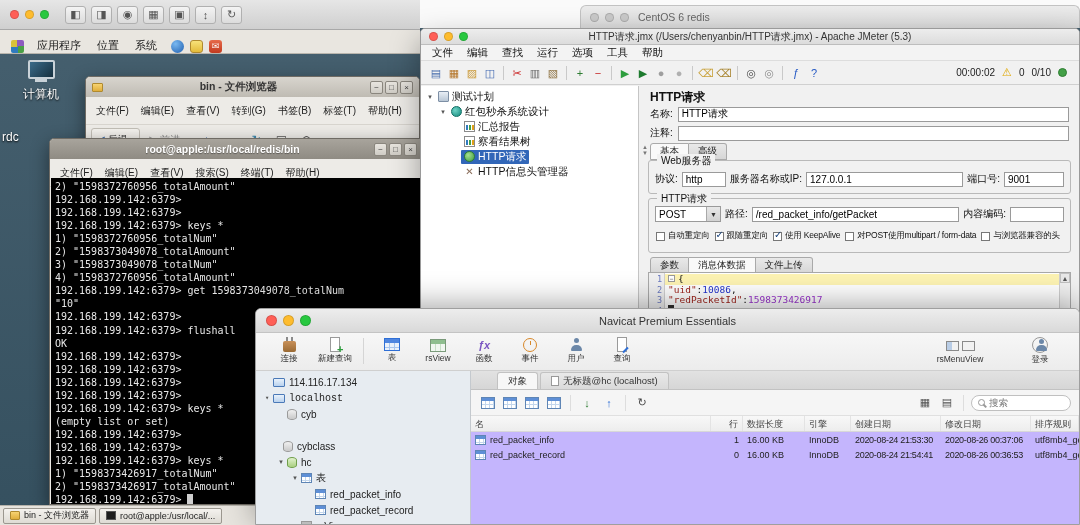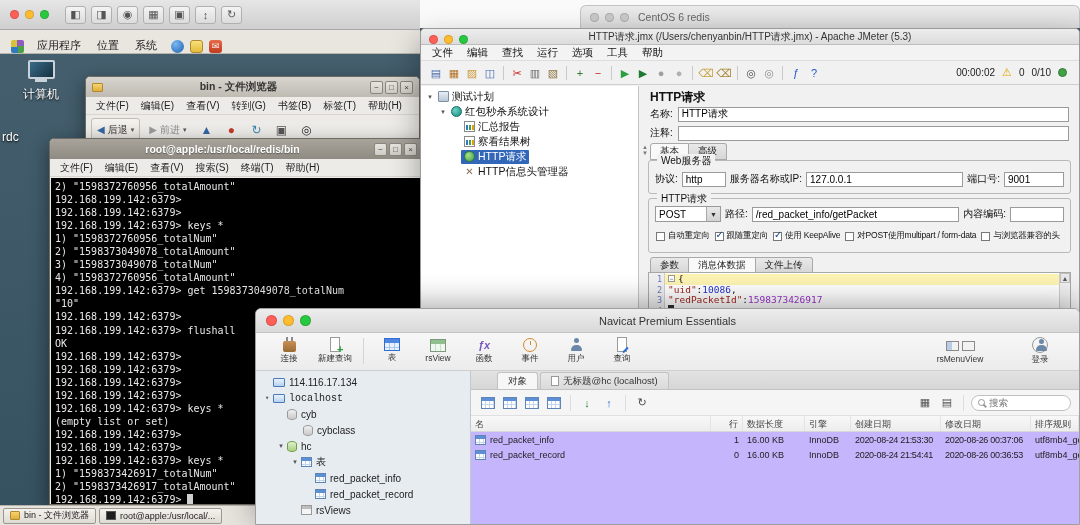--- a/index.html
+++ b/index.html
@@ -40,21 +40,21 @@
 .win{position:absolute}
 .gwin{border:1px solid #6f6b64;border-radius:5px 5px 0 0;box-shadow:0 6px 18px rgba(0,0,0,.45);background:#edebe7}
 .gtitle{height:20px;display:flex;align-items:center;padding:0 6px;border-radius:4px 4px 0 0;position:relative}
 .gtitle.inactive{background:linear-gradient(#d8d5ce,#bfbbb3)}
 .gtitle.active{background:linear-gradient(#a8a49c,#8f8b83)}
 .gtitle-text{position:absolute;left:20px;right:48px;text-align:center;font-weight:bold;font-size:10.5px;white-space:nowrap;overflow:hidden}
 .gtitle.inactive .gtitle-text{color:#333}
 .gtitle.active .gtitle-text{color:#fff;text-shadow:0 1px 1px rgba(0,0,0,.4)}
 .winbtns{margin-left:auto;display:flex;gap:2px;z-index:1}
 .wbtn{width:13px;height:13px;border:1px solid #8a867e;border-radius:2px;background:linear-gradient(#e8e5df,#cfccc5);font-size:8px;line-height:11px;text-align:center;color:#444}
-.gmenubar{height:18px;background:#edebe7;display:flex;align-items:center;padding:0 4px;border-bottom:1px solid #d8d5cf}
+.gmenubar{height:28px;background:#edebe7;display:flex;align-items:center;padding:0 4px;border-bottom:1px solid #d8d5cf}
 .gmitem,.mitem{font-size:10px;color:#222;padding:0 6px;white-space:nowrap}
 .fb-ticon{width:11px;height:9px;background:linear-gradient(#f7d372,#e0ae3c);border:1px solid #b08a2e;border-radius:1px;flex:none}
 
 
 #file-browser{left:85px;top:76px;width:335px;height:300px;z-index:2}
 .fb-toolbar{height:30px;background:#edebe7;display:flex;align-items:center;gap:3px;padding:0 5px;border-bottom:1px solid #d8d5cf}
 .fbbtn{display:flex;align-items:center;gap:3px;height:24px;padding:0 5px;border:1px solid #c2beb6;border-radius:3px;background:linear-gradient(#f4f2ee,#e3e0da);font-size:10px;color:#333}
 .fbbtn.flat{border-color:transparent;background:transparent;color:#888}
 .arrow-ic{font-size:10px}
 .back{color:#3465a4}.fwd{color:#999}
@@ -63,21 +63,21 @@
 .fb-body{position:absolute;left:1px;right:1px;bottom:1px;top:69px;background:#fff}
 
 
 #terminal{left:49px;top:138px;width:375px;height:367px;z-index:3}
 #term-body{position:absolute;top:39px;left:1px;right:1px;bottom:0;background:#000;padding:2px 4px;overflow:hidden}
 .tline{font-family:"DejaVu Sans Mono","Liberation Mono",monospace;font-size:10px;line-height:13.05px;color:#e8e8e8;white-space:pre}
 .tcursor{display:inline-block;width:6px;height:10px;background:#cfcfcf;vertical-align:-1px}
 
 
 #jmeter{left:420px;top:28px;width:660px;height:318px;background:#f1f1f1;border:1px solid #9a9a9a;border-radius:5px 5px 0 0;box-shadow:0 12px 30px rgba(0,0,0,.35);z-index:5}
-#jm-titlebar{height:16px;background:linear-gradient(#ededed,#dcdcdc);border-bottom:1px solid #bdbdbd;border-radius:4px 4px 0 0;display:flex;align-items:flex-end;padding:0 8px;position:relative}
+#jm-titlebar{height:16px;background:linear-gradient(#ededed,#dcdcdc);border-bottom:1px solid #bdbdbd;border-radius:4px 4px 0 0;display:flex;align-items:center;padding:0 8px;position:relative}
 .tbar-title{position:absolute;left:60px;right:60px;text-align:center;font-size:10px;color:#333;white-space:nowrap;overflow:hidden}
 #jm-menubar{height:16px;display:flex;align-items:center;background:#f3f3f3;border-bottom:1px solid #ddd;padding:0 4px}
 #jm-menus{display:flex}
 #jm-menus .mitem{font-size:10.5px;padding:0 7px;color:#111}
 #jm-toolbar{height:24px;display:flex;align-items:center;background:#f1f1f1;border-bottom:1px solid #d0d0d0;padding:0 6px}
 .jm-tool{width:18px;height:18px;background:transparent;border:none;font-size:11px;text-align:center;padding:0;line-height:18px}
 .jm-sep{width:1px;height:14px;background:#c9c9c9;margin:0 4px}
 #jm-right{margin-left:auto;display:flex;align-items:center;gap:7px;font-size:10px;color:#222;padding-right:6px}
 .warn{color:#e0a800;font-size:11px}
 .led{width:9px;height:9px;border-radius:50%;background:#43a047;border:1px solid #2e7d32}
@@ -607,21 +607,21 @@
           <div class="nv-row" style="padding-left: 6px; font-family: Liberation Mono, monospace;">
             <span class="nv-exp">▾</span>
             <span class="nvti nvti-server-open"></span>
             <span class="nv-label">localhost</span>
           </div>
           <div class="nv-row" style="padding-left: 20px;">
             <span class="nv-exp"></span>
             <span class="nvti nvti-database"></span>
             <span class="nv-label">cyb</span>
           </div>
-          <div class="nv-row" style="padding-left: 36px;">
+          <div class="nv-row" style="padding-left: 16px; margin-top: 16px;">
             <span class="nv-exp"></span>
             <span class="nvti nvti-database"></span>
             <span class="nv-label">cybclass</span>
           </div>
           <div class="nv-row" style="padding-left: 20px;">
             <span class="nv-exp">▾</span>
             <span class="nvti nvti-database-open"></span>
             <span class="nv-label">hc</span>
           </div>
           <div class="nv-row" style="padding-left: 34px;">

